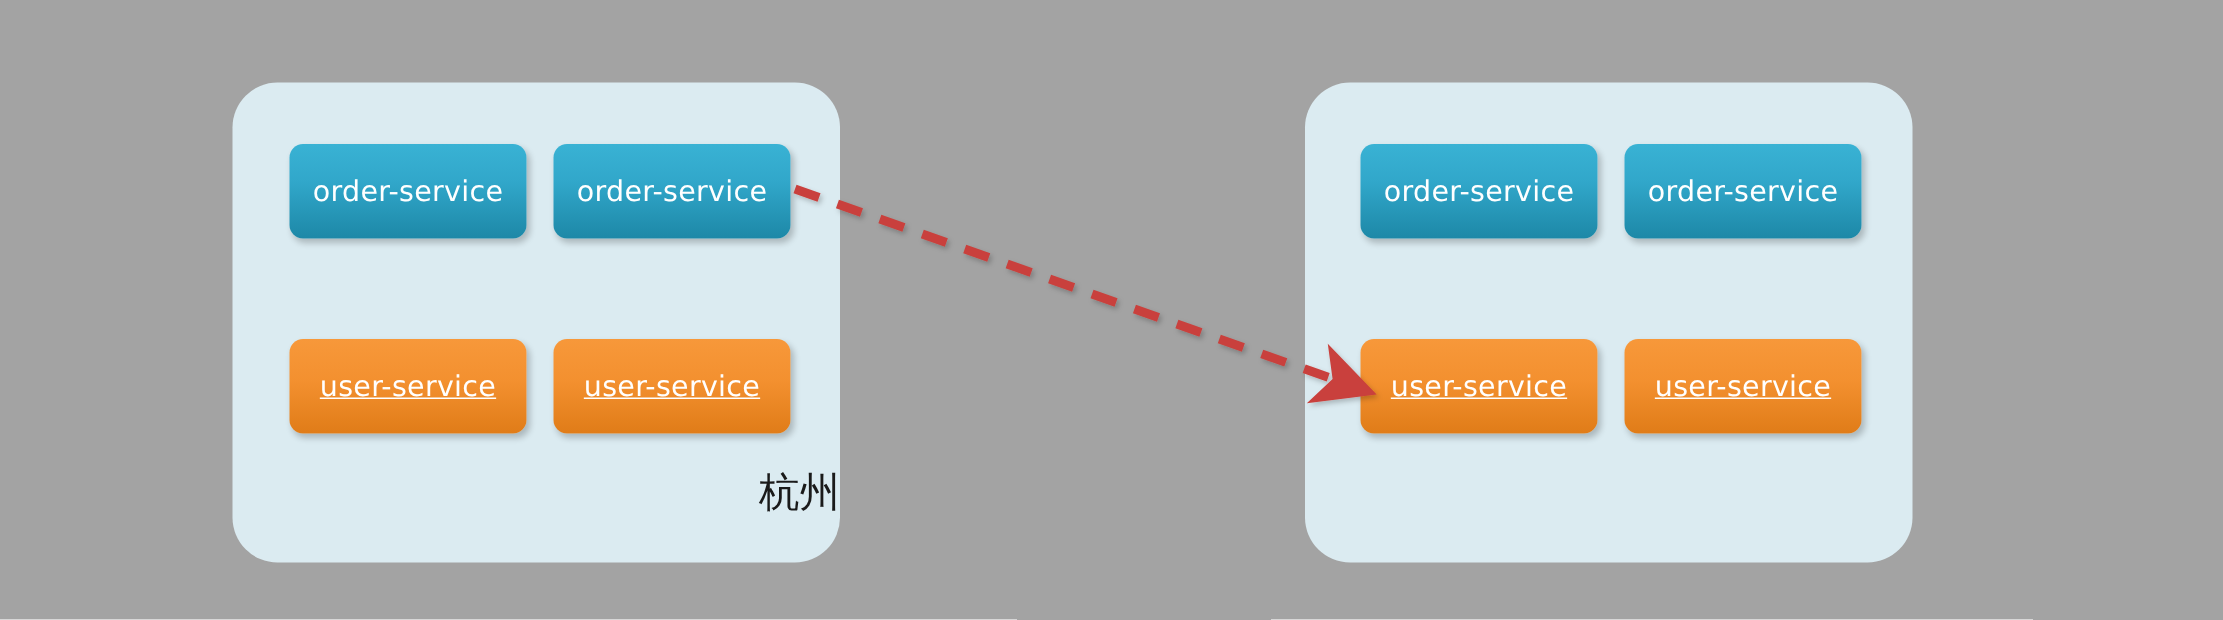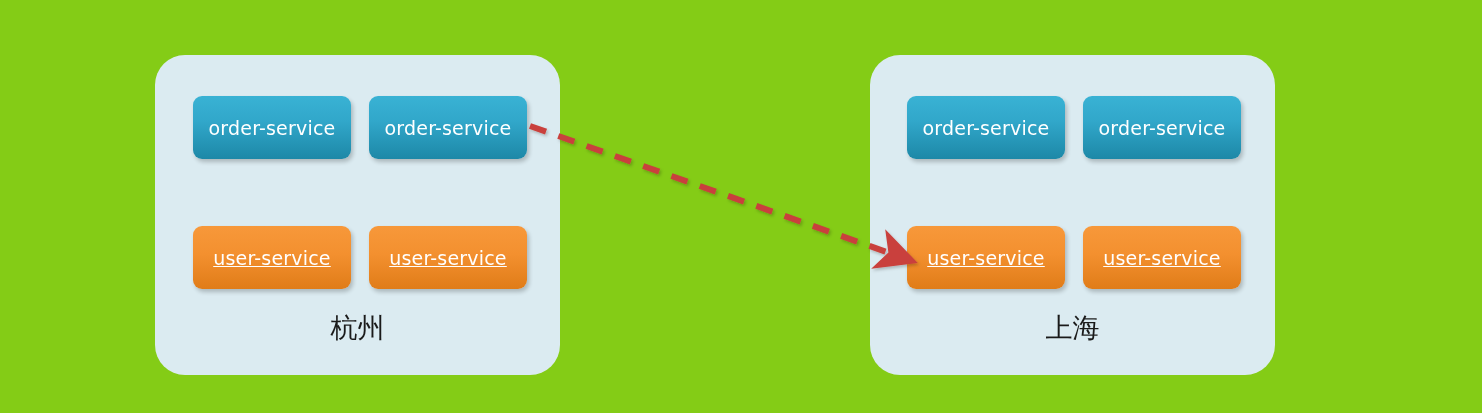--- a/index.html
+++ b/index.html
@@ -7,21 +7,21 @@
     padding: 0;
     background: #ffffff;
   }
   body {
     font-family: "DejaVu Sans", "Liberation Sans", sans-serif;
   }
   #canvas {
     position: relative;
     width: 1482px;
     height: 413px;
-    background: #84cc16;
+    background: #a3a3a3;
     overflow: hidden;
   }
   .region {
     position: absolute;
     background: #dbebf1;
     border-radius: 30px;
   }
   #region-hangzhou { left: 155px; top: 55px; width: 405px; height: 320px; }
   #region-shanghai { left: 870px; top: 55px; width: 405px; height: 320px; }
 
@@ -44,21 +44,21 @@
     background: linear-gradient(to bottom, #39b2d4 0%, #31a7ca 40%, #1d88a7 100%);
   }
   .svc-orange {
     background: linear-gradient(to bottom, #f7983a 0%, #f3902f 45%, #e07c18 100%);
     text-decoration: underline;
   }
 
   .region-label {
     position: absolute;
     width: 405px;
-    text-align: center;
+    text-align: right;
     font-size: 27px;
     color: #1a1a1a;
     font-family: "DejaVu Sans", "Liberation Sans", sans-serif;
     user-select: none;
   }
   #label-hangzhou { left: 155px; top: 310px; }
   #label-shanghai { left: 870px; top: 310px; }
 
   #arrows {
     position: absolute;
@@ -81,21 +81,20 @@
   <div class="svc svc-blue" style="left:369px; top:96px;">order-service</div>
   <div class="svc svc-orange" style="left:193px; top:226px;">user-service</div>
   <div class="svc svc-orange" style="left:369px; top:226px;">user-service</div>
 
   <div class="svc svc-blue" style="left:907px; top:96px;">order-service</div>
   <div class="svc svc-blue" style="left:1083px; top:96px;">order-service</div>
   <div class="svc svc-orange" style="left:907px; top:226px;">user-service</div>
   <div class="svc svc-orange" style="left:1083px; top:226px;">user-service</div>
 
   <div class="region-label" id="label-hangzhou">杭州</div>
-  <div class="region-label" id="label-shanghai">上海</div>
 
   <svg id="arrows" viewBox="0 0 1482 413" width="1482" height="413">
     <defs>
       <marker id="arrow-green" markerWidth="9" markerHeight="9" refX="4.5" refY="4.5" orient="auto" markerUnits="strokeWidth">
         <path d="M0.5,0.5 L8.5,4.5 L0.5,8.5 L2.6,4.5 Z" fill="#9cc354"></path>
       </marker>
       <marker id="arrow-red" markerWidth="8" markerHeight="8" refX="4" refY="4" orient="auto" markerUnits="strokeWidth">
         <path d="M0.5,0.5 L7.5,4 L0.5,7.5 L2.3,4 Z" fill="#c9413c"></path>
       </marker>
       <filter id="soft-shadow" x="-40%" y="-40%" width="190%" height="190%">

